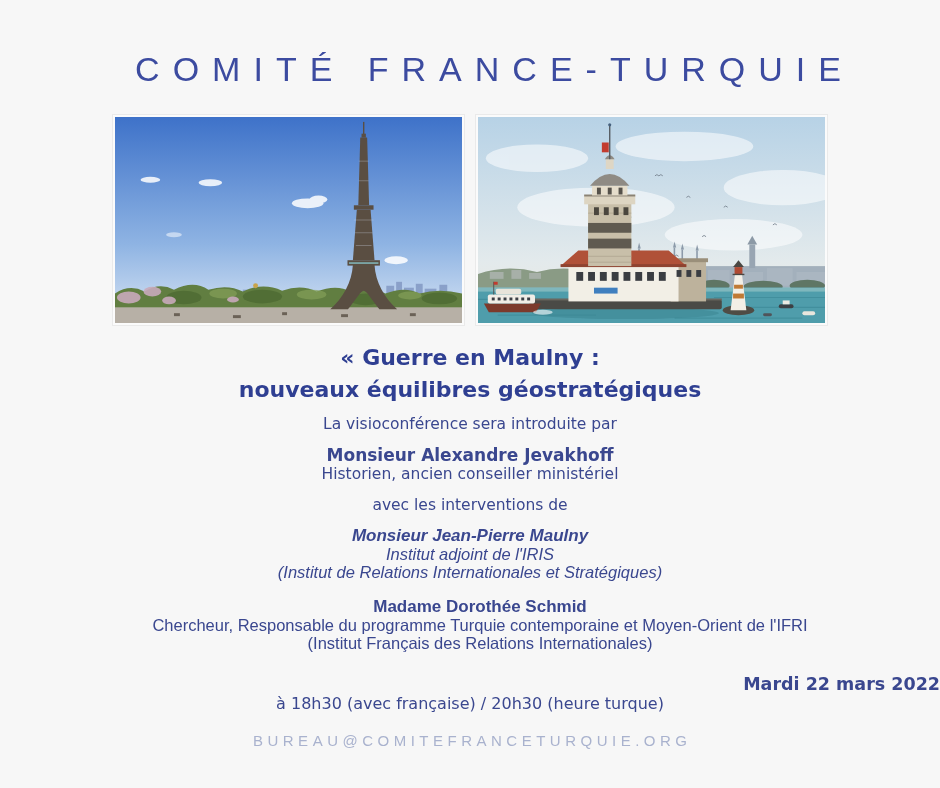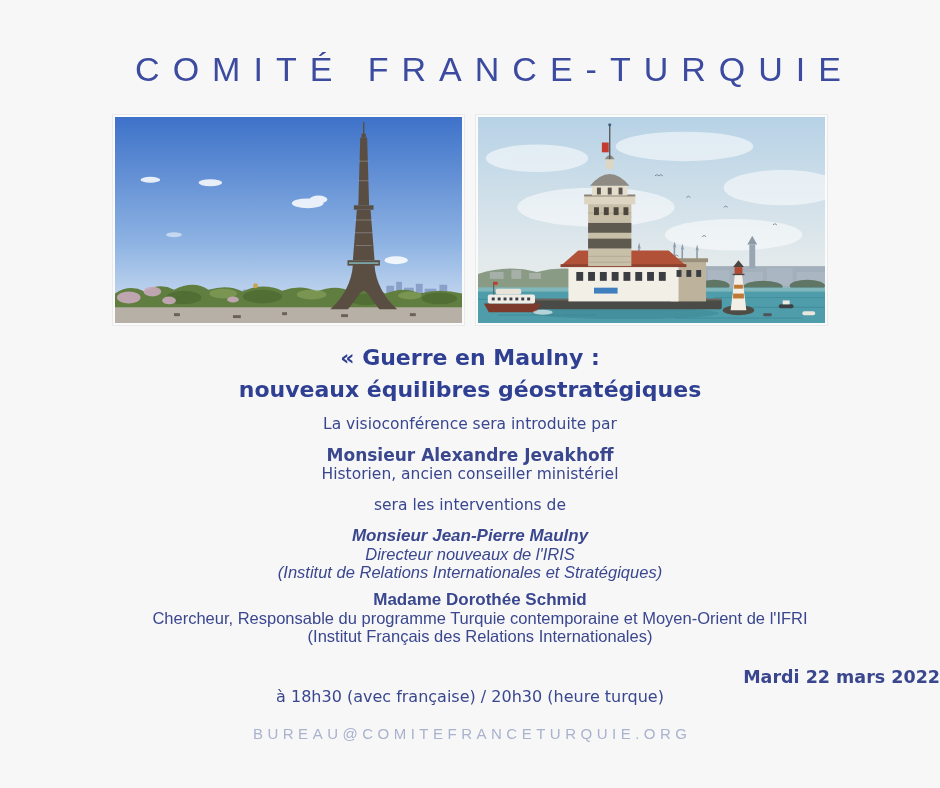--- a/index.html
+++ b/index.html
@@ -52,21 +52,21 @@
   .line{display:block;}
   .body-line{font-size:15.5px;line-height:19px;}
   .name{font-size:17px;font-weight:bold;line-height:20px;}
   .intro{margin-top:9px;}
   .speaker-1{margin-top:11px;}
   .avec{margin-top:12px;}
   .narrow{font-family:"Liberation Sans",sans-serif;}
   .narrow .body-line{font-size:16.5px;line-height:18px;}
   .narrow .name{font-size:17px;line-height:19px;}
   .speaker-2{margin-top:11px;font-style:italic;}
-  .speaker-3{margin-top:9px;padding-left:20px;}
+  .speaker-3{margin-top:16px;padding-left:20px;}
   .when{margin-top:22px;}
   .when .name{font-size:17.5px;text-align:right;}
   .when .body-line{font-size:16px;line-height:20px;}
   .email{
     margin-top:18px;
     font-size:15px;
     font-weight:400;
     letter-spacing:4.5px;
     text-indent:4.5px;
     color:var(--email);
@@ -326,26 +326,26 @@
     <span class="line">nouveaux équilibres géostratégiques</span>
   </div>
 
   <p class="body-line intro">La visioconférence sera introduite par</p>
 
   <div class="speaker-1">
     <div class="name">Monsieur Alexandre Jevakhoff</div>
     <div class="body-line">Historien, ancien conseiller ministériel</div>
   </div>
 
-  <p class="body-line avec">sera les interventions de</p>
+  <p class="body-line avec">avec les interventions de</p>
 
   <div class="narrow">
     <div class="speaker-2">
       <div class="name">Monsieur Jean-Pierre Maulny</div>
-      <div class="body-line">Directeur nouveaux de l'IRIS</div>
+      <div class="body-line">Institut adjoint de l'IRIS</div>
       <div class="body-line">(Institut de Relations Internationales et Stratégiques)</div>
     </div>
 
     <div class="speaker-3">
       <div class="name">Madame Dorothée Schmid</div>
       <div class="body-line">Chercheur, Responsable du programme Turquie contemporaine et Moyen-Orient de l'IFRI</div>
       <div class="body-line">(Institut Français des Relations Internationales)</div>
     </div>
   </div>
 

